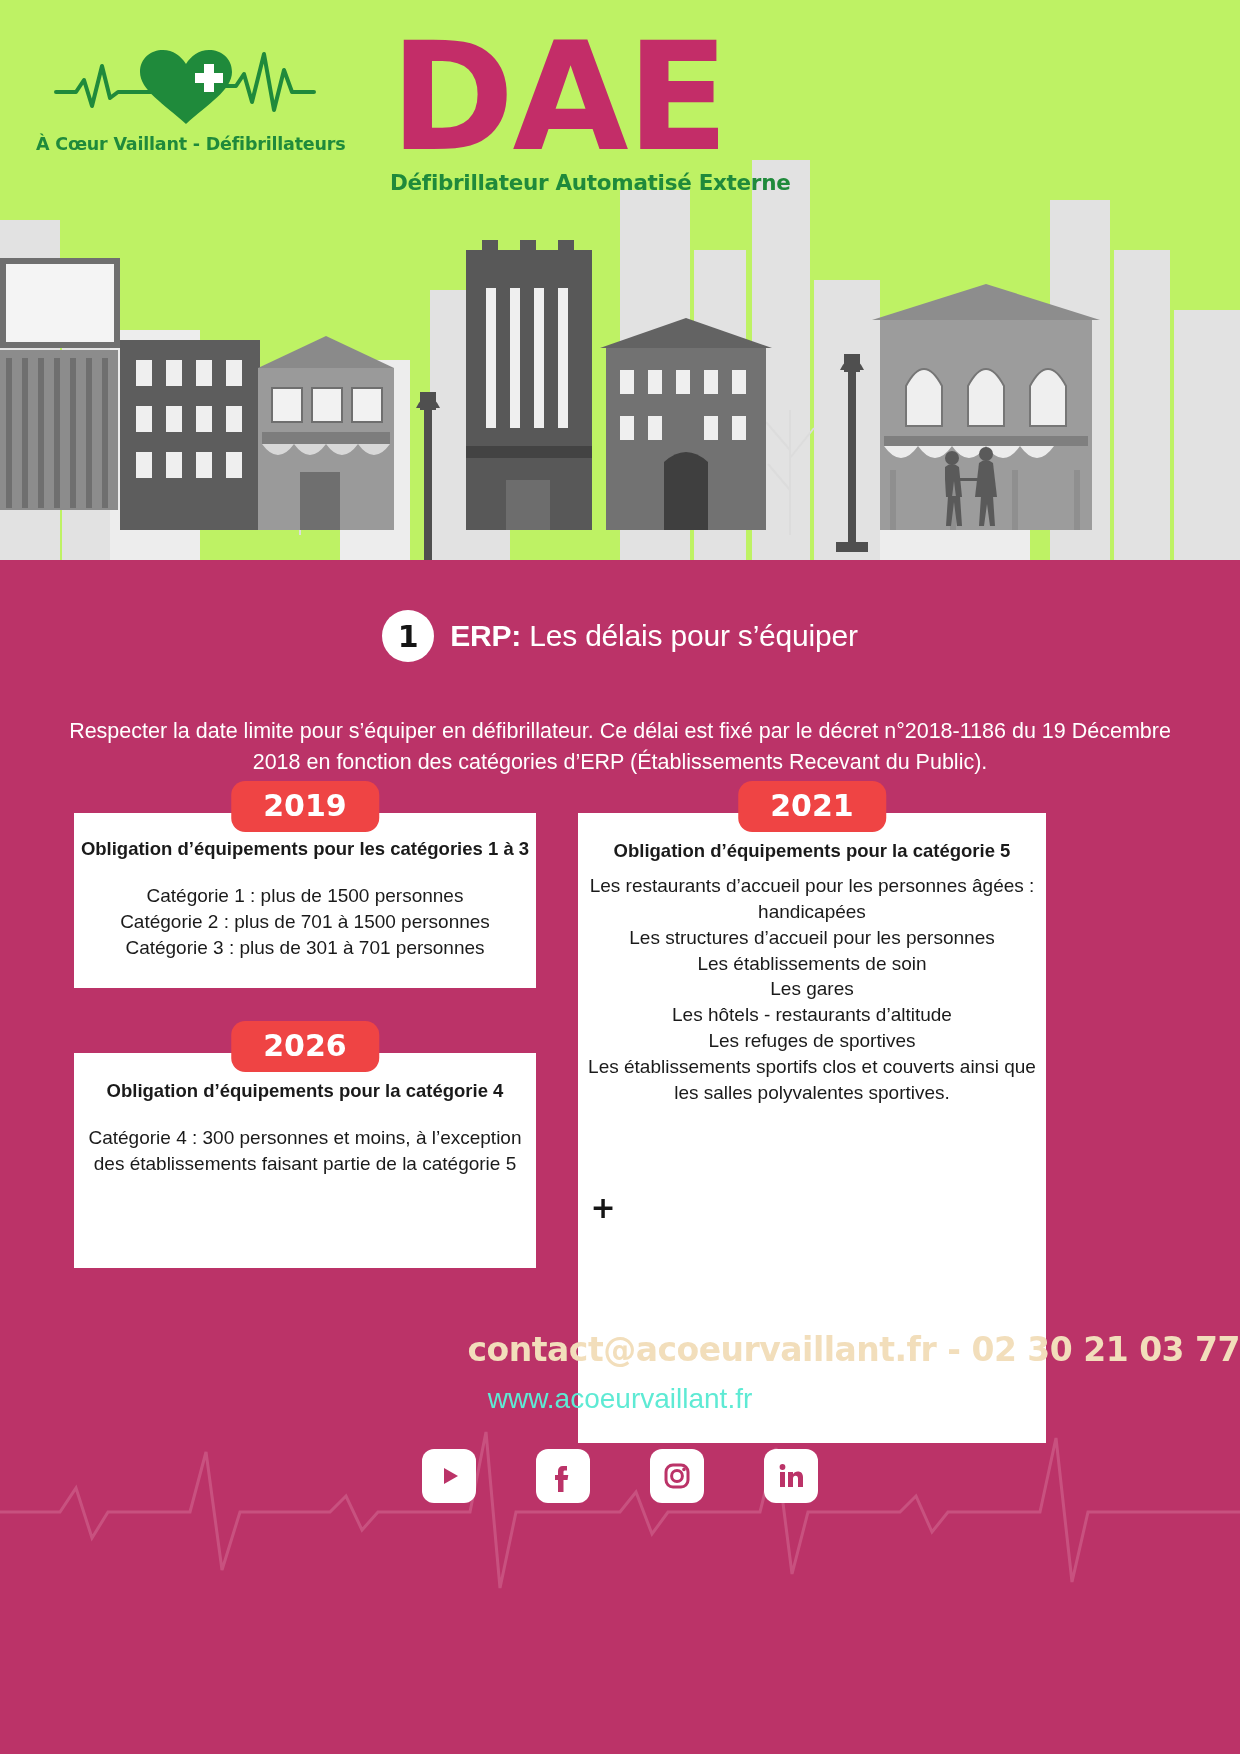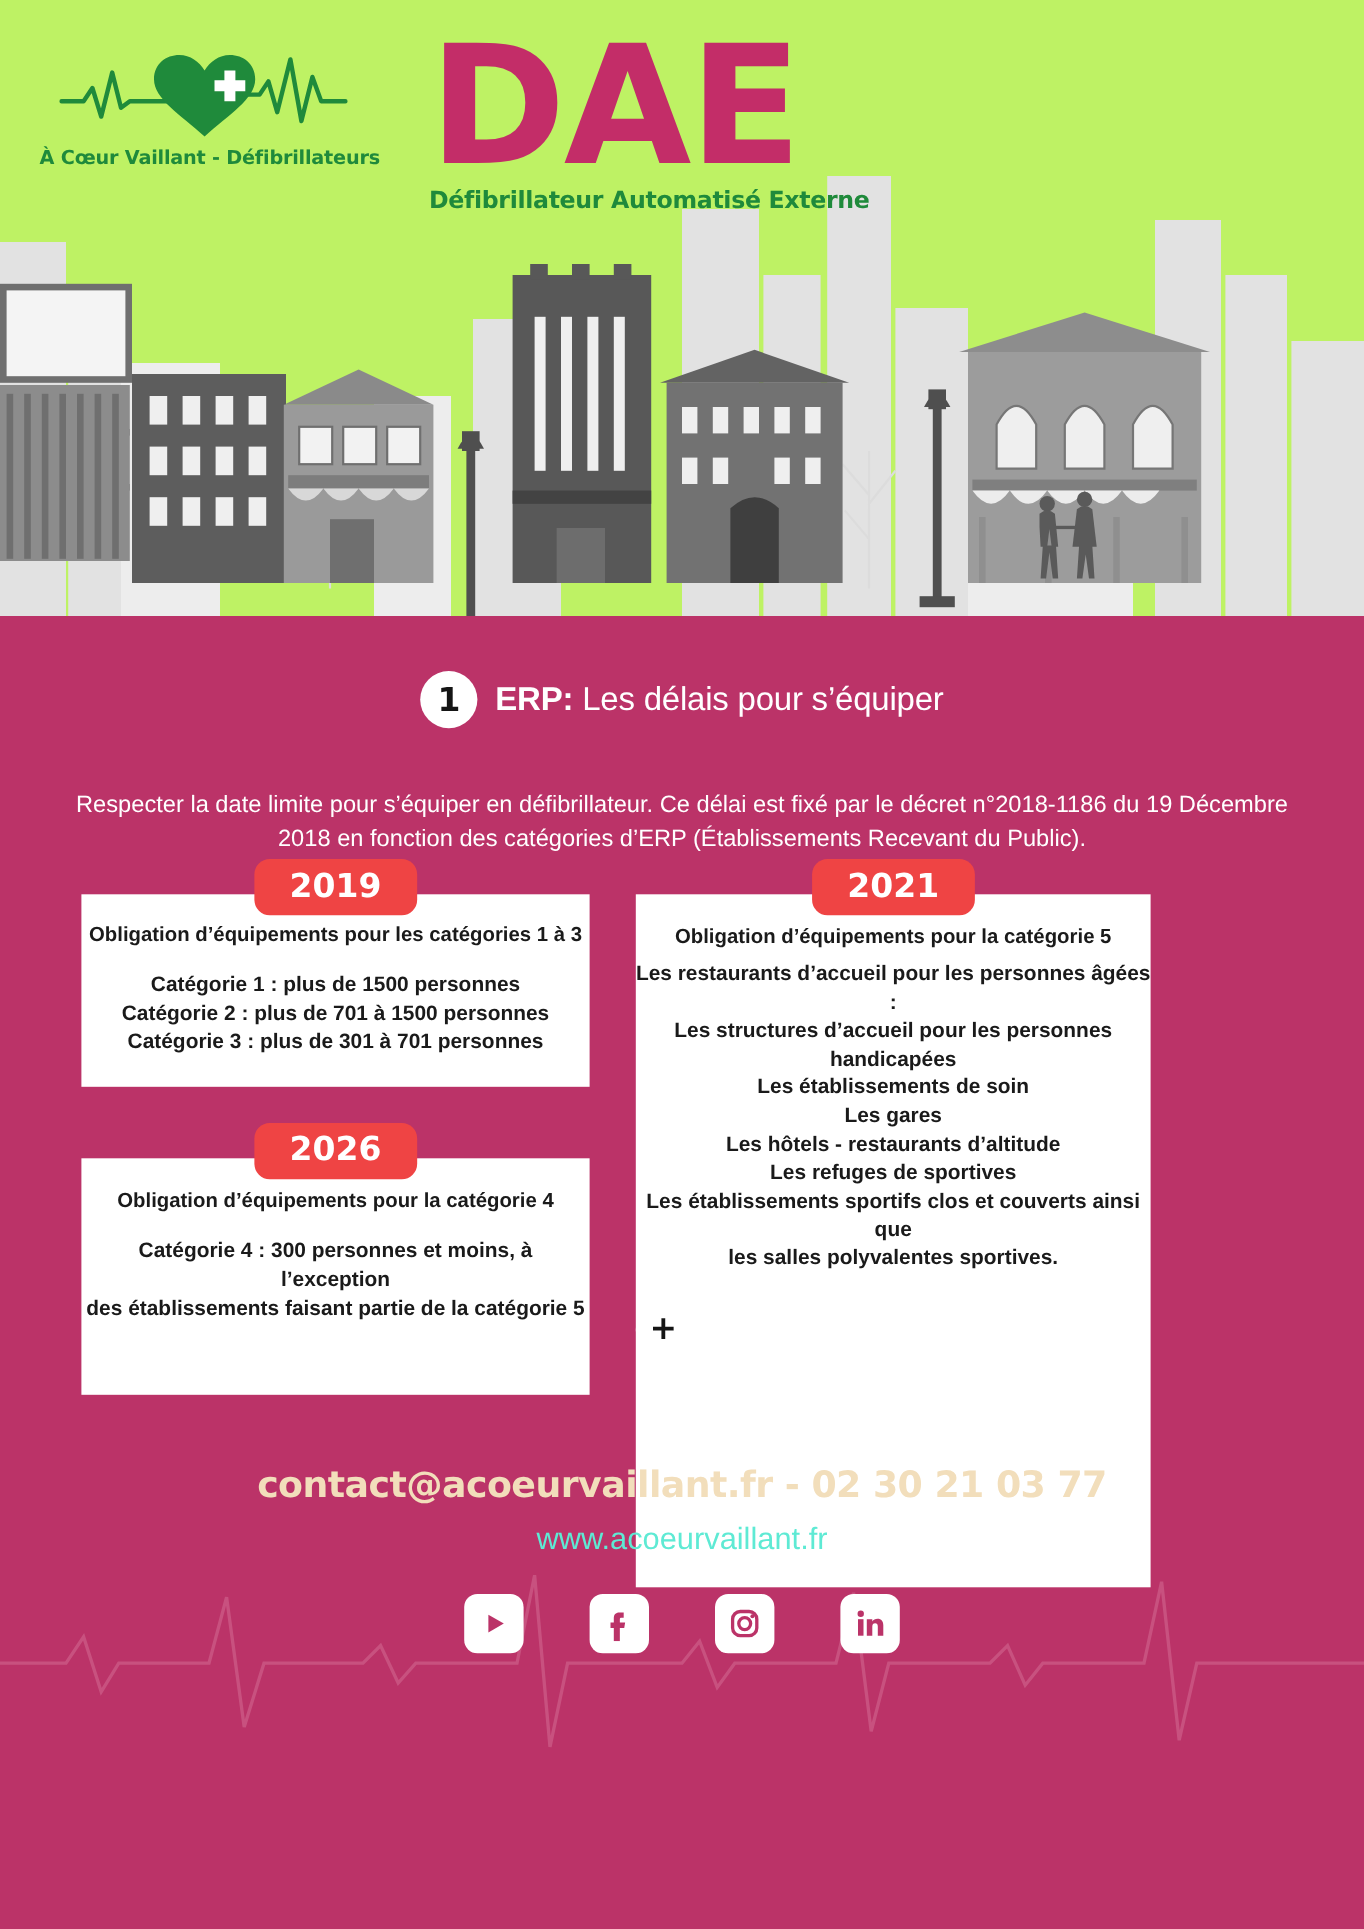--- a/index.html
+++ b/index.html
@@ -99,21 +99,21 @@
     padding: 7px 32px 9px;
     white-space: nowrap;
     z-index: 3;
   }
   .card-title {
     font-size: 18.5px; font-weight: bold; color: #1a1a1a;
     text-align: center; line-height: 1.3;
   }
   .card-list {
     text-align: center; font-size: 19px; color: #1a1a1a;
-    line-height: 1.36; list-style: none; font-weight: bold;
+    line-height: 1.36; list-style: none;
   }
 
   #card-2019 { left: 74px; top: 253px; width: 462px; height: 175px; }
   #card-2019 .card-title { margin-top: 24px; }
   #card-2019 .card-list { margin-top: 22px; }
 
   #card-2020 { left: 74px; top: 493px; width: 462px; height: 215px; }
   #card-2020 .card-title { margin-top: 26px; }
   #card-2020 .card-list { margin-top: 22px; }
 
@@ -138,21 +138,21 @@
     text-align: center; flex: 1 1 auto;
   }
 
   
   .footer { position: absolute; left: 0; top: 770px; width: 1240px; }
   .ecg {
     position: absolute; left: 0; top: 62px;
     width: 1240px; height: 230px; opacity: 0.35;
   }
   .contact-line {
-    position: relative; text-align: center;
+    position: relative; text-align: right;
     font-family: "DejaVu Sans", sans-serif;
     font-size: 33px; font-weight: bold;
     letter-spacing: -0.5px; white-space: nowrap;
     z-index: 2;
   }
   .c-mail { color: #f2debb; }
   .c-dash { color: #f2debb; }
   .c-phone { color: #f2debb; }
   .web-line {
     position: relative; text-align: center; margin-top: 14px;
@@ -362,22 +362,22 @@
       <li>Catégorie 4 : 300 personnes et moins, à l’exception</li>
       <li>des établissements faisant partie de la catégorie 5</li>
     </ul>
   </div>
 
   <div class="card" id="card-2021">
     <div class="year-pill">2021</div>
     <div class="card-title">Obligation d’équipements pour la catégorie 5</div>
     <ul class="card-list">
       <li>Les restaurants d’accueil pour les personnes âgées :</li>
+      <li>handicapées</li>
       <li>Les structures d’accueil pour les personnes</li>
-      <li>handicapées</li>
       <li>Les établissements de soin</li>
       <li>Les gares</li>
       <li>Les hôtels - restaurants d’altitude</li>
       <li>Les refuges de sportives</li>
       <li>Les établissements sportifs clos et couverts ainsi que</li>
       <li>les salles polyvalentes sportives.</li>
     </ul>
   </div>
 
   <div class="plus-note">

